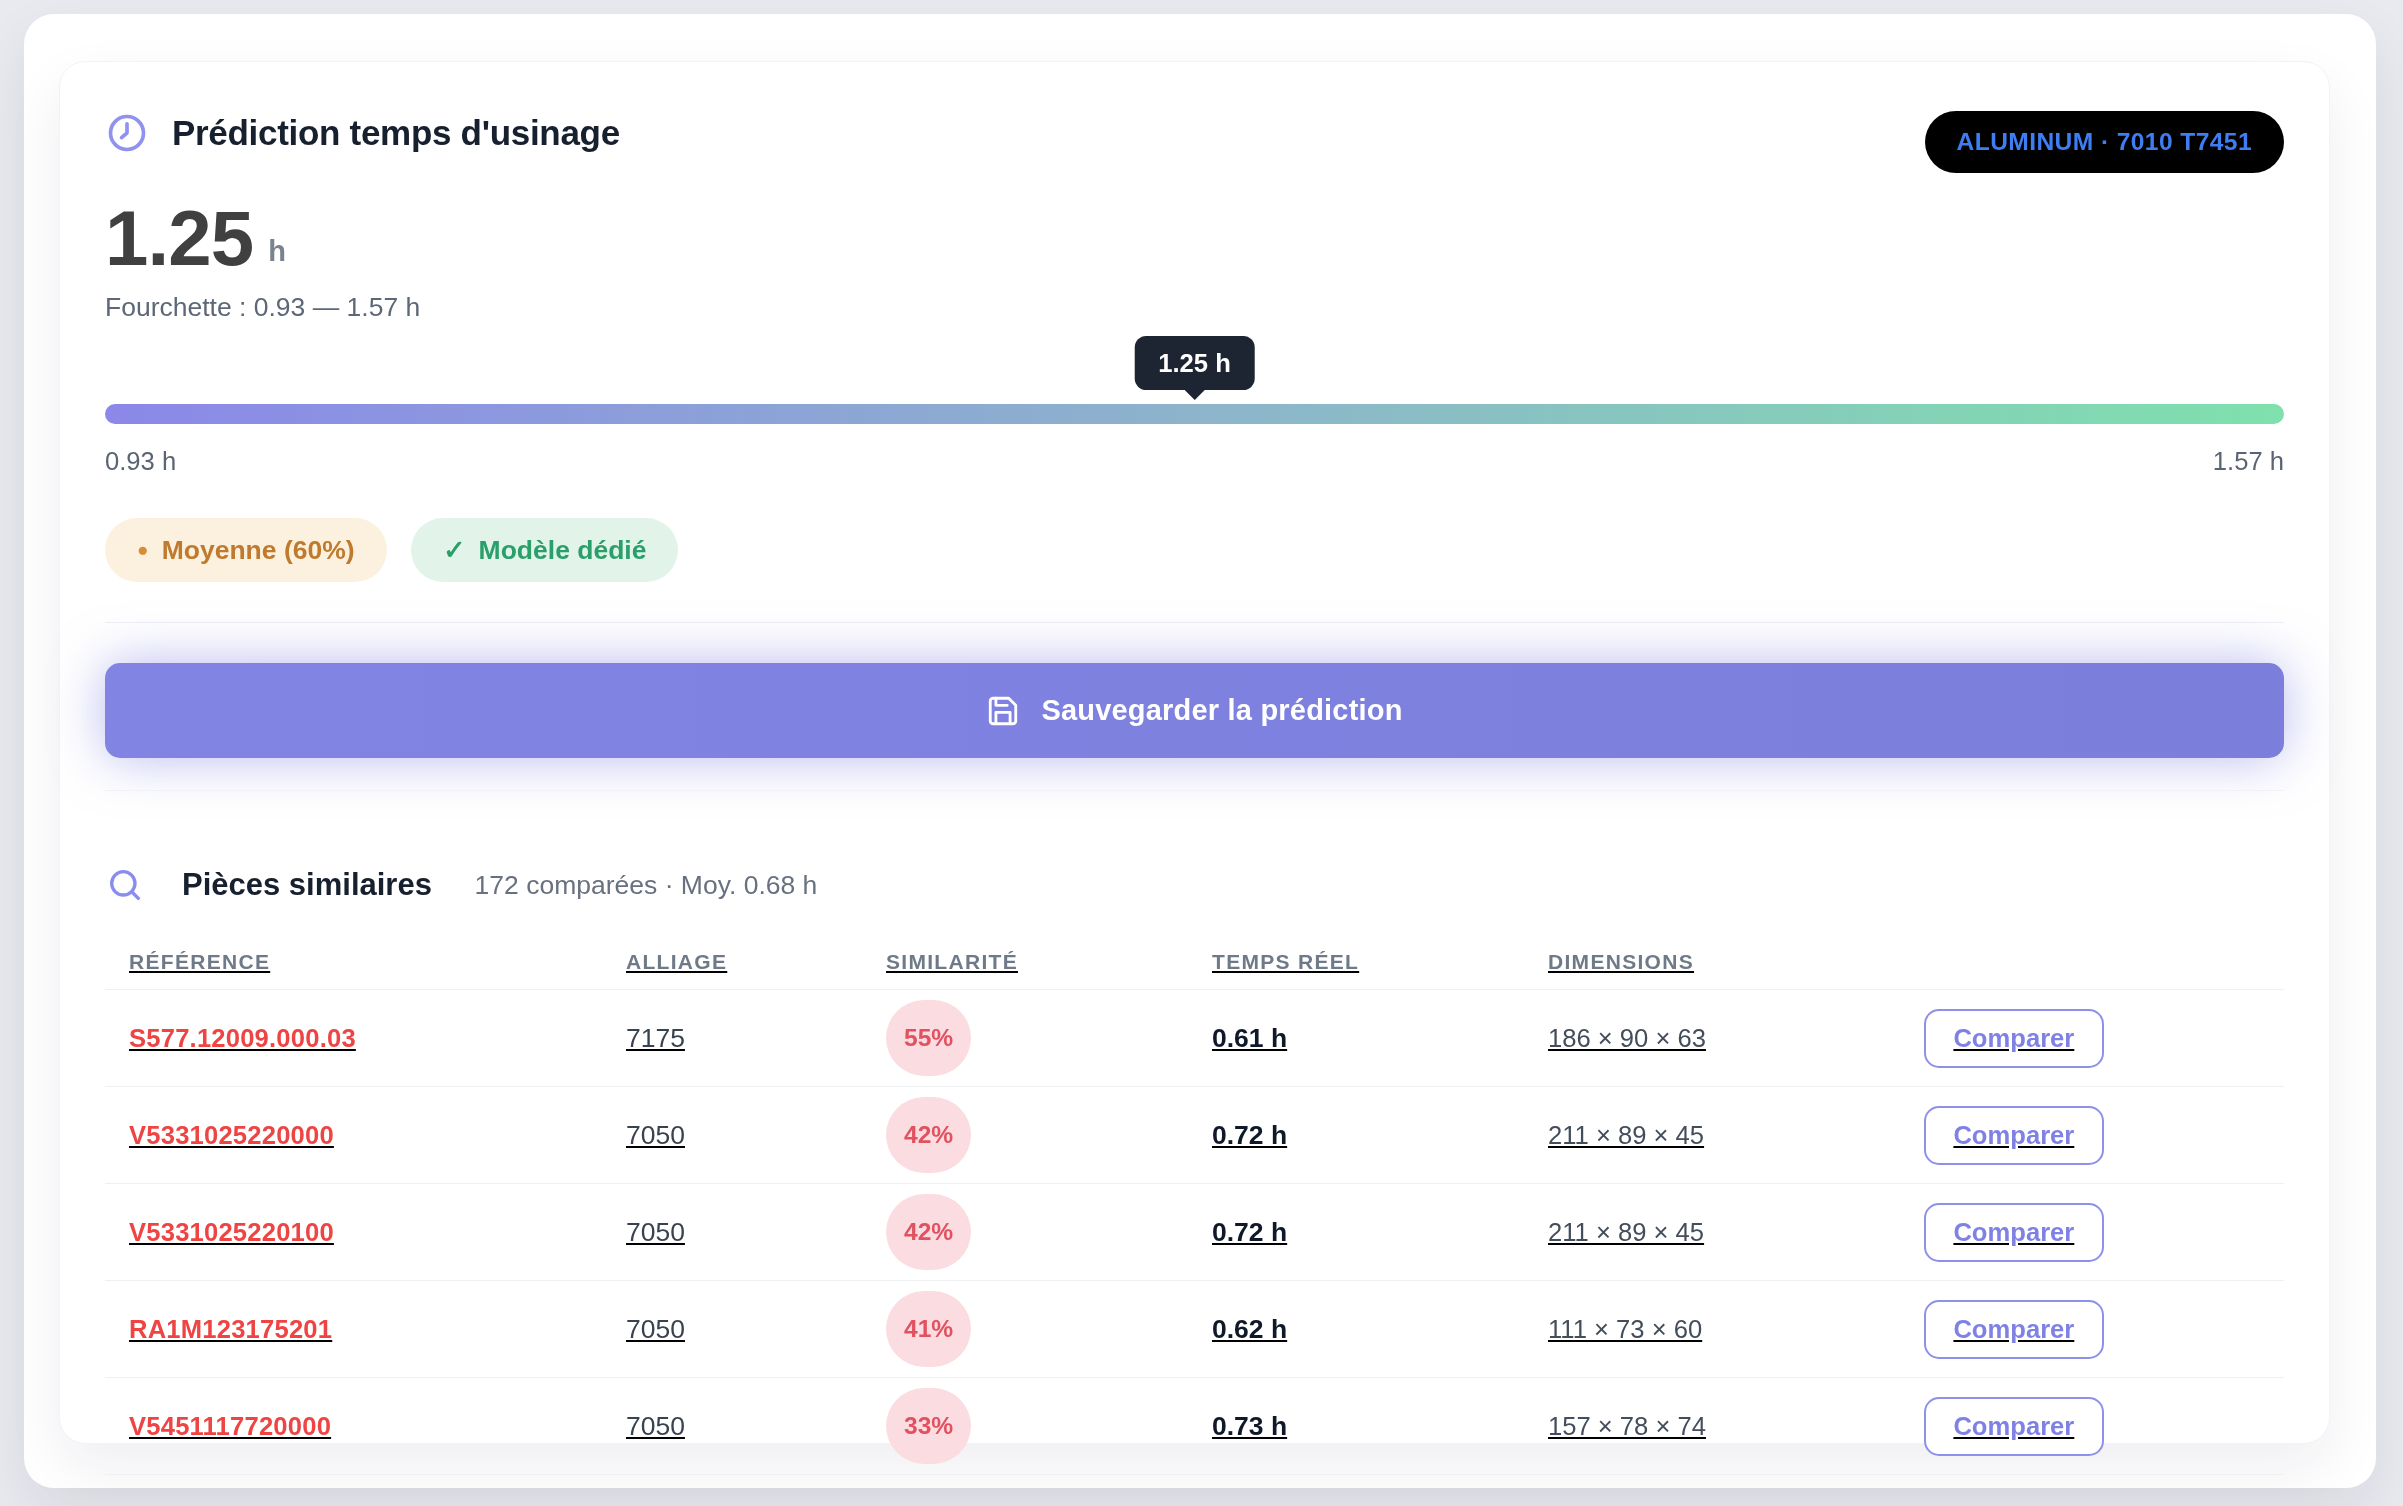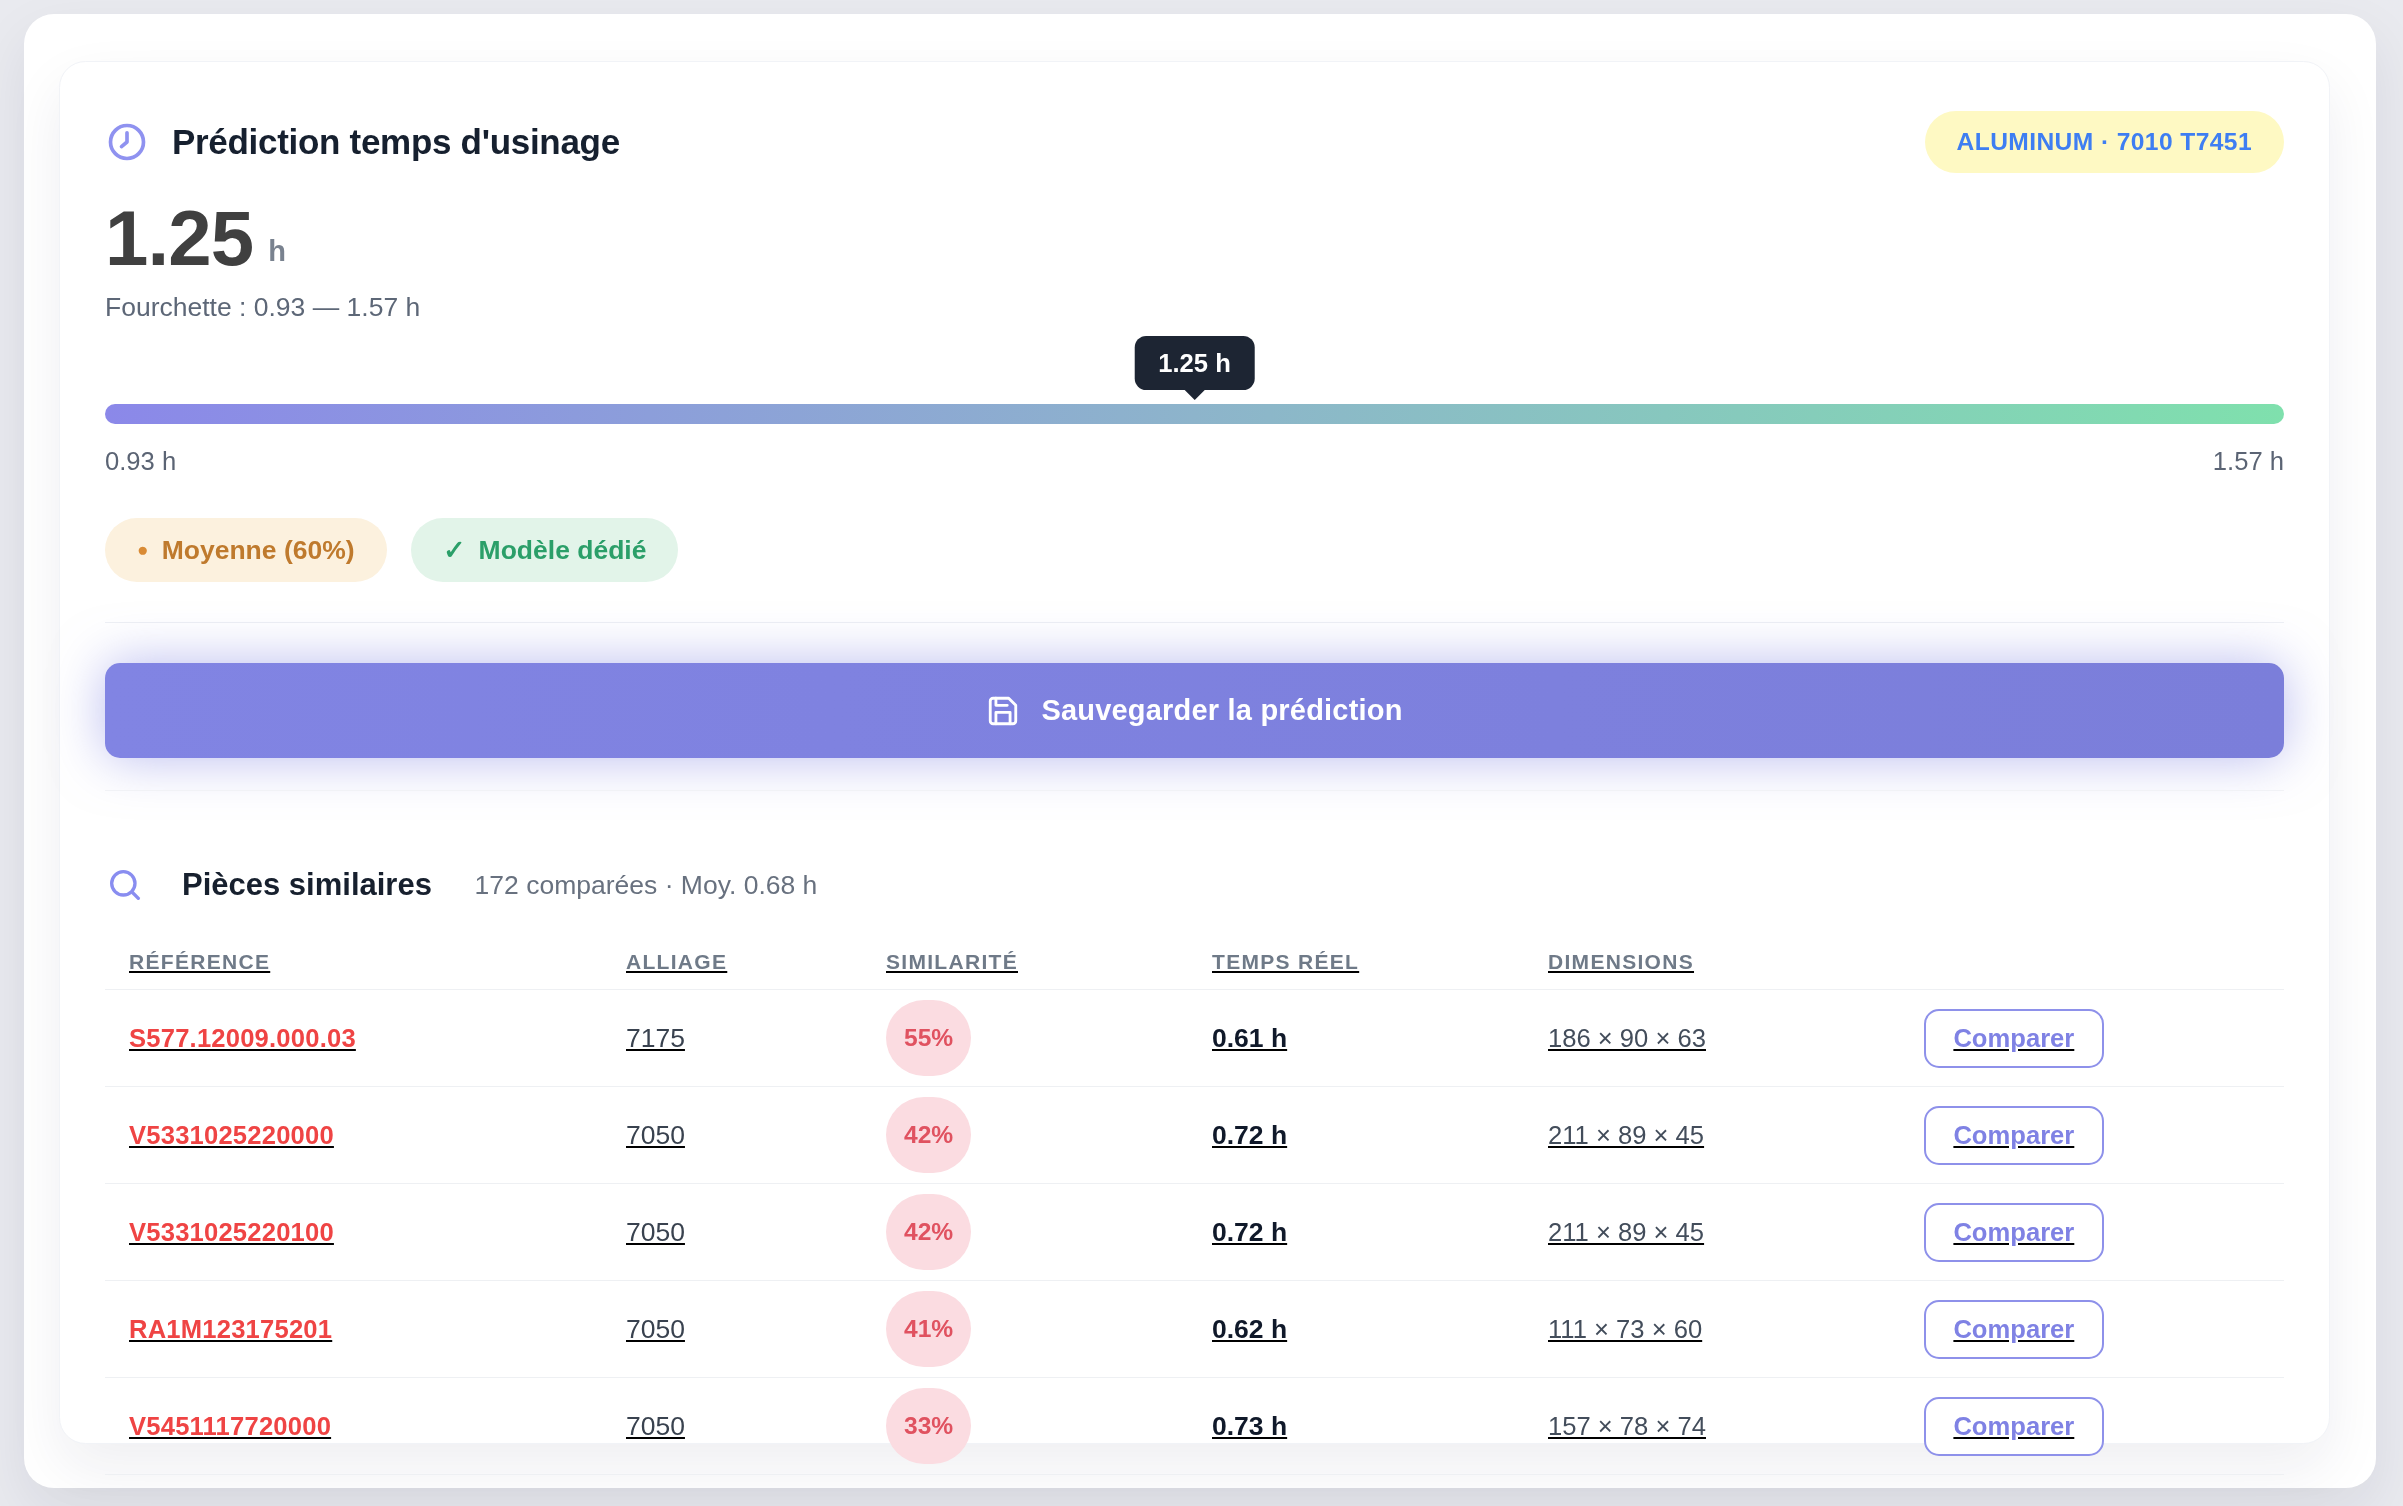--- a/index.html
+++ b/index.html
@@ -18,25 +18,25 @@
   }
   .inner-card {
     position:absolute; left:35px; top:47px;
     width:2271px; height:1383px;
     background:#ffffff; border-radius:26.5px;
     border:0.9px solid #f1f3f7;
     box-shadow:0 24.6px 57px rgba(25,35,70,.07);
     padding:49px 45px 0 45px;
   }
   
-  .hdr-row { display:flex; justify-content:space-between; align-items:center; }
+  .hdr-row { display:flex; justify-content:space-between; align-items:flex-start; }
   .hdr-left { display:flex; align-items:center; gap:23px; }
   .hdr-title { font-size:35px; font-weight:bold; color:#16202f; letter-spacing:-0.3px; }
   .material-badge {
-    background:#fef9c3; color:#3e7ef2;
+    background:#000000; color:#3e7ef2;
     font-size:24.6px; font-weight:bold; letter-spacing:0.4px;
     padding:17px 32px; border-radius:945px;
   }
   .icon { display:block; }
   
   .value-row { margin-top:32px; display:flex; align-items:flex-end; gap:15px; }
   .pred-value { font-size:78px; font-weight:bold; color:#404040; letter-spacing:-0.9px; line-height:.85; }
   .pred-unit { font-size:29px; font-weight:bold; color:#79828f; padding-bottom:3.8px; }
   .range-label { margin-top:21px; font-size:26.5px; color:#5d6777; }
   

